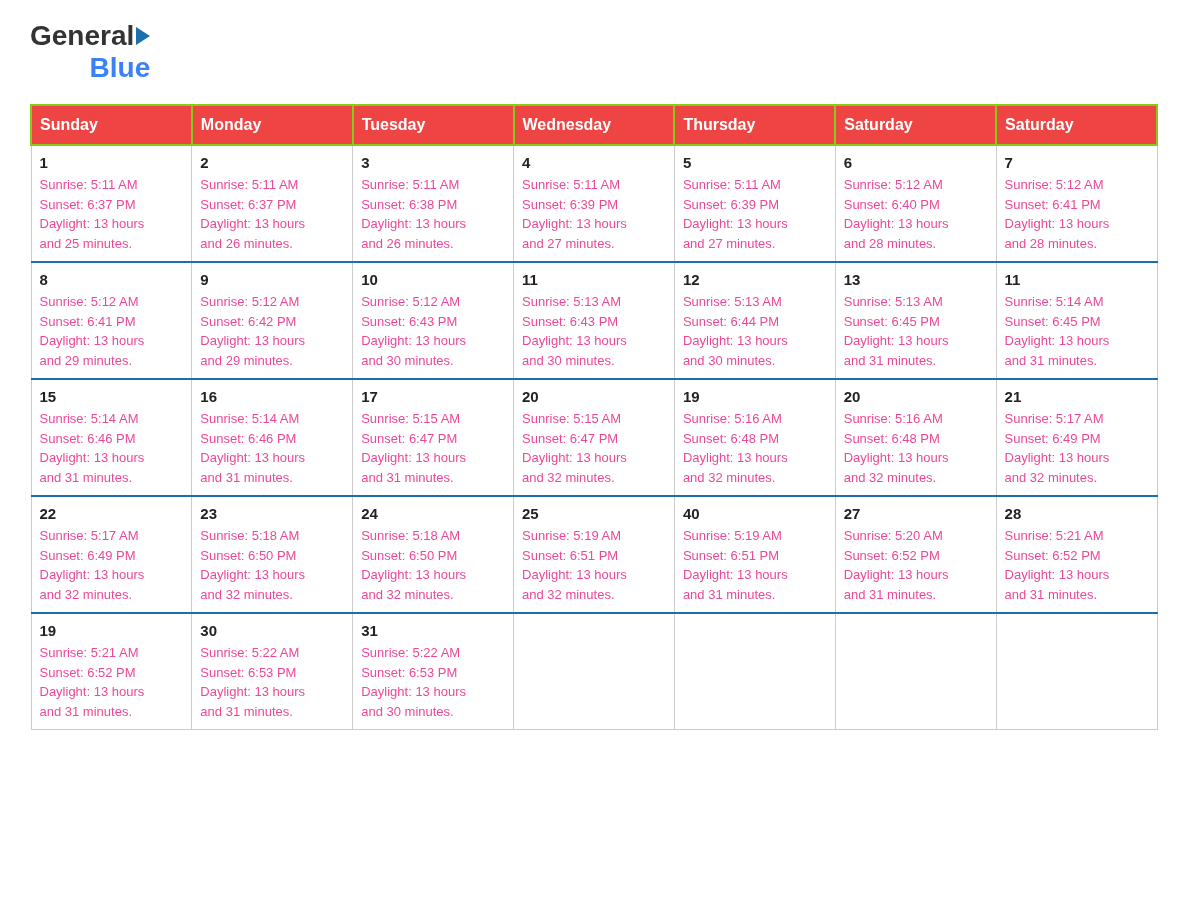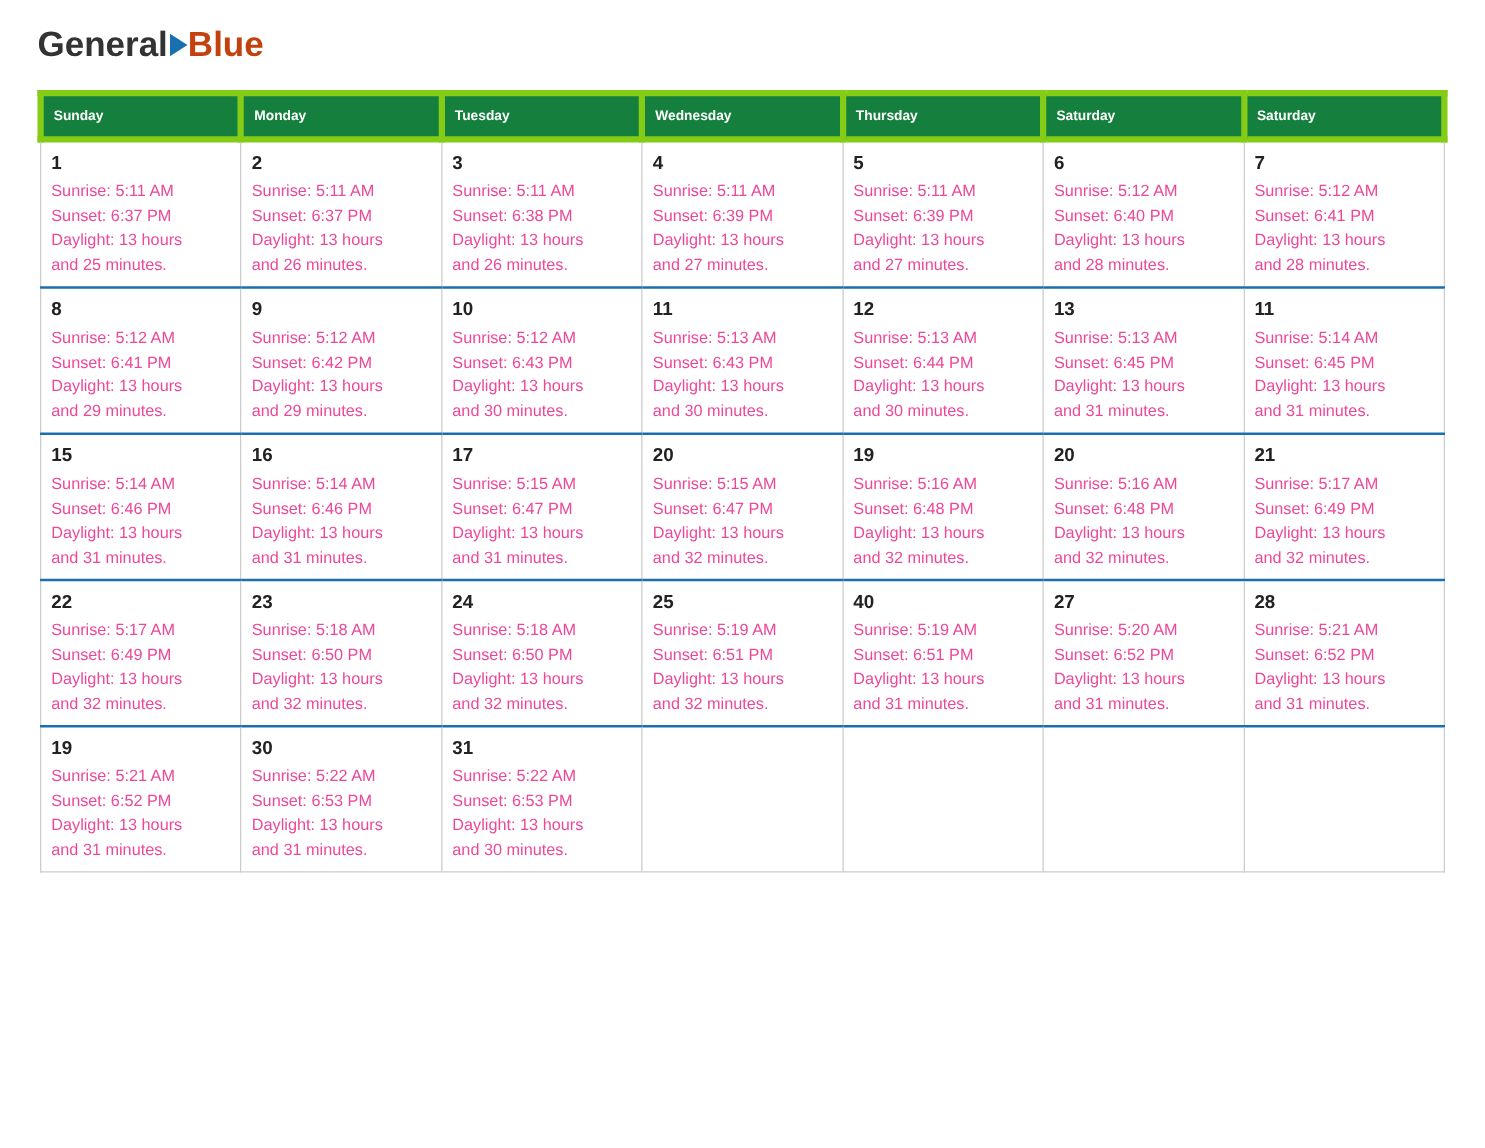--- a/index.html
+++ b/index.html
@@ -11,20 +11,21 @@
       padding: 20px 30px;
     }
     .header {
       display: flex;
       justify-content: space-between;
       align-items: flex-start;
       margin-bottom: 20px;
     }
     .logo {
       display: flex;
+      flex-direction: column;
       align-items: flex-end;
     }
     .title-area {
       text-align: right;
     }
     .month-title {
       font-size: 52px;
       font-weight: bold;
       color: #222;
       line-height: 1.1;
@@ -33,27 +34,27 @@
       font-size: 22px;
       color: #555;
       margin-top: 4px;
     }
     .calendar-table {
       width: 100%;
       border-collapse: collapse;
       table-layout: fixed;
     }
     .calendar-table thead tr th {
-      background-color: #15803d;
+      background-color: #ef4444;
       color: white;
-      font-size: 11px;
+      font-size: 16px;
       font-weight: bold;
       padding: 10px 8px;
       text-align: left;
-      border: 5px solid #84cc16;
+      border: 2px solid #84cc16;
     }
     .calendar-table tbody tr td {
       vertical-align: top;
       padding: 8px;
       border: 1px solid #ccc;
       border-top: 2px solid #1a6faf;
       min-height: 90px;
       font-size: 13px;
       color: #333;
       background: #fff;
@@ -86,21 +87,21 @@
       height: 0;
       border-left: 14px solid #1a6faf;
       border-top: 9px solid transparent;
       border-bottom: 9px solid transparent;
       margin-left: 2px;
       vertical-align: middle;
     }
     .logo-line2 {
       font-size: 28px;
       font-weight: bold;
-      color: #c2410c;
+      color: #3b82f6;
     }
   </style>
 </head>
 <body>
 
 <div class="header">
   <div class="logo">
     <div class="logo-wrap">
       <span class="logo-g">General</span>
       <span class="logo-triangle"></span>

